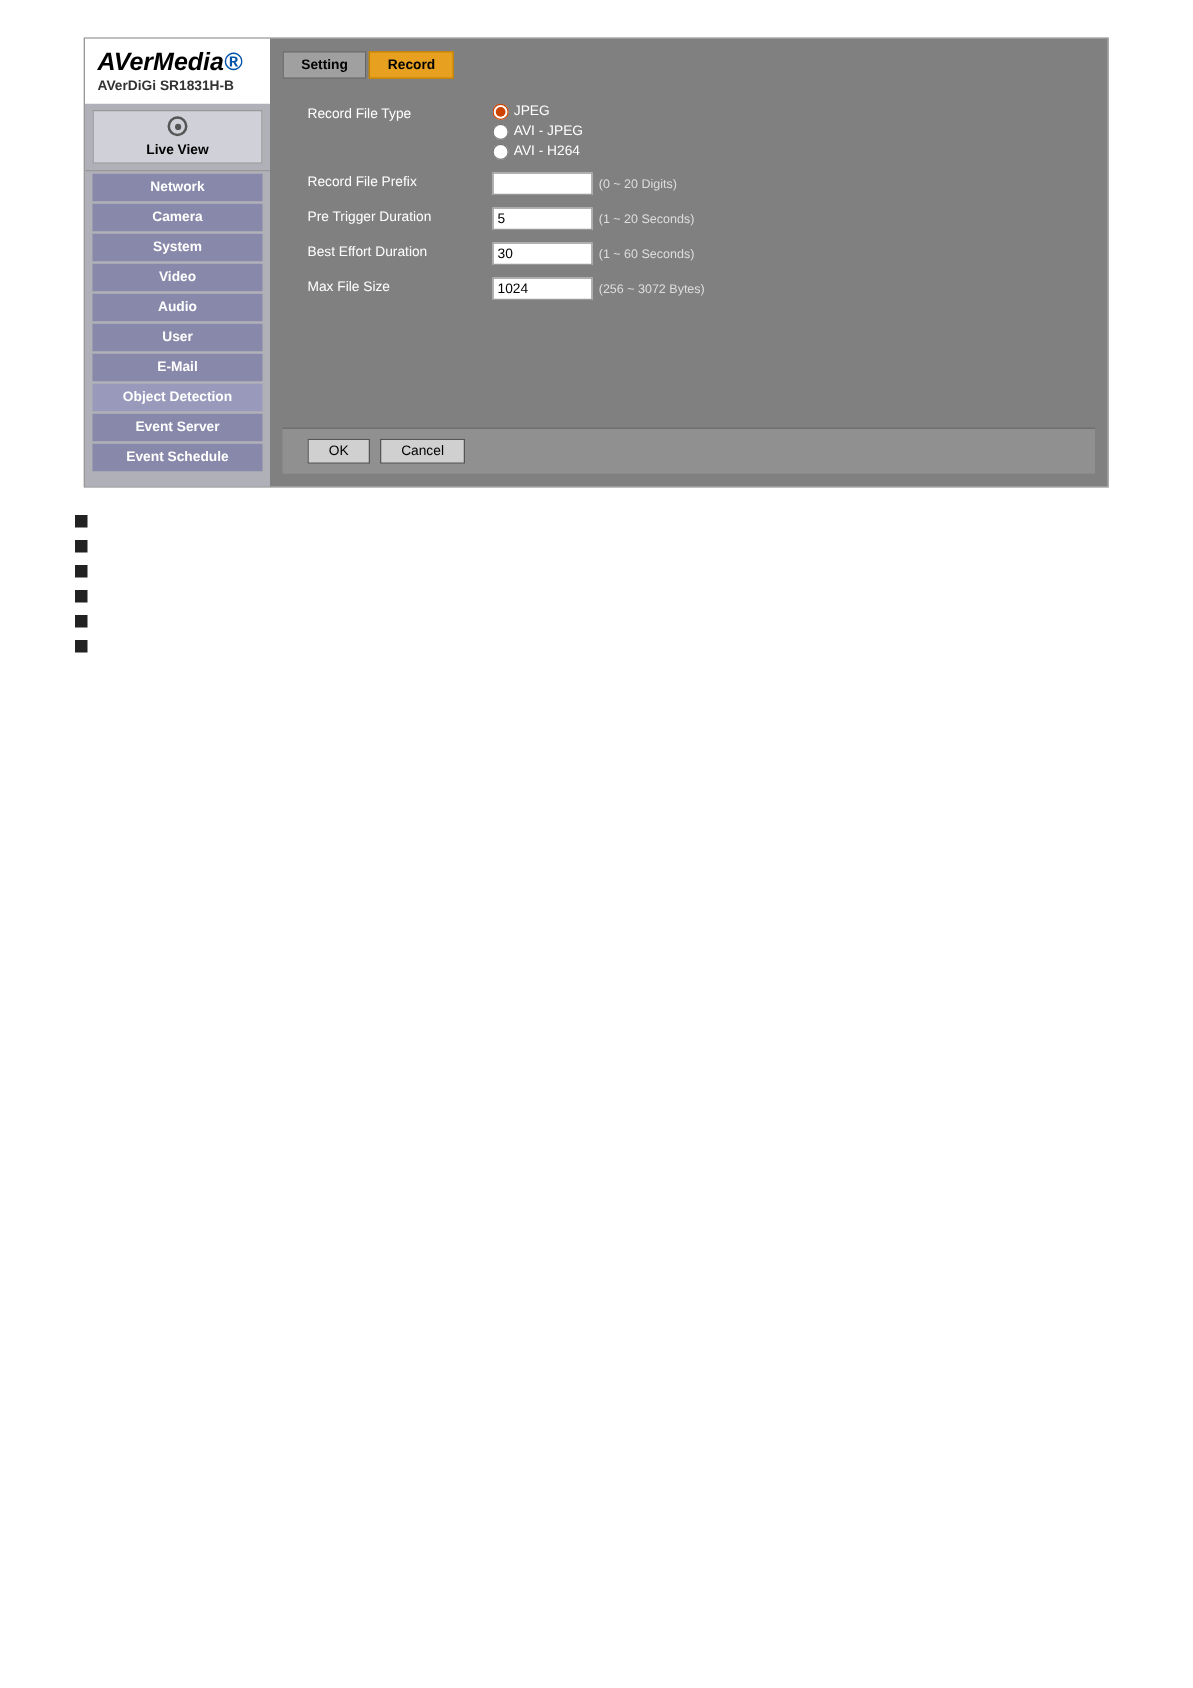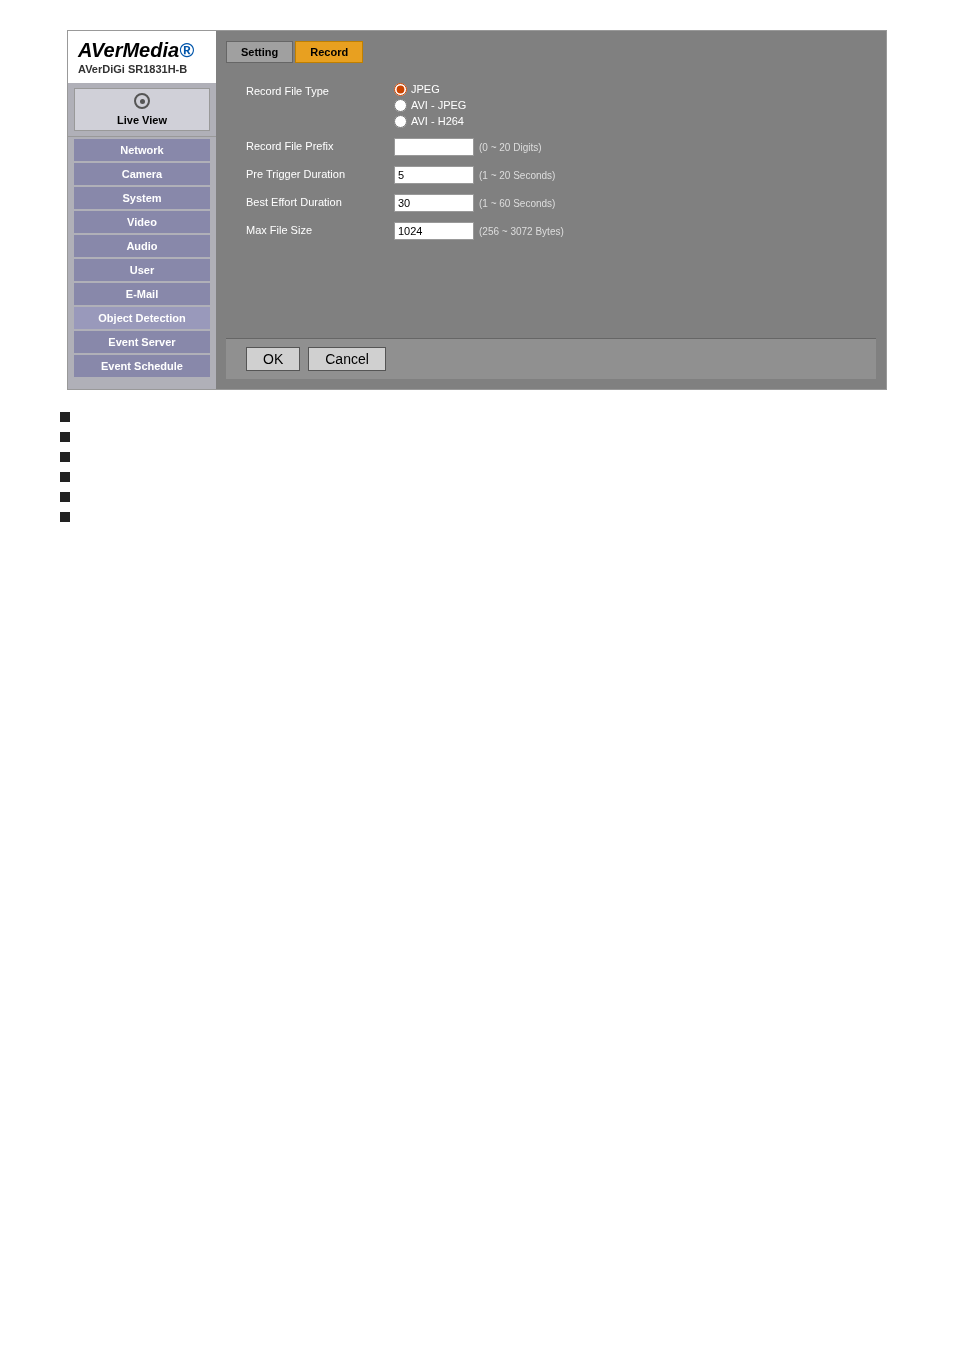--- a/index.html
+++ b/index.html
@@ -221,21 +221,21 @@
       background: #909090;
       border-top: 1px solid #666;
       margin-top: auto;
     }
 
     .action-btn {
       padding: 3px 16px;
       border: 1px solid #555;
       background: #d0d0d0;
       cursor: pointer;
-      font-size: 14px;
+      font-size: 11px;
       color: #000;
       text-align: center;
     }
 
     
     .bullet-list {
       margin-top: 20px;
       padding-left: 20px;
     }
 

